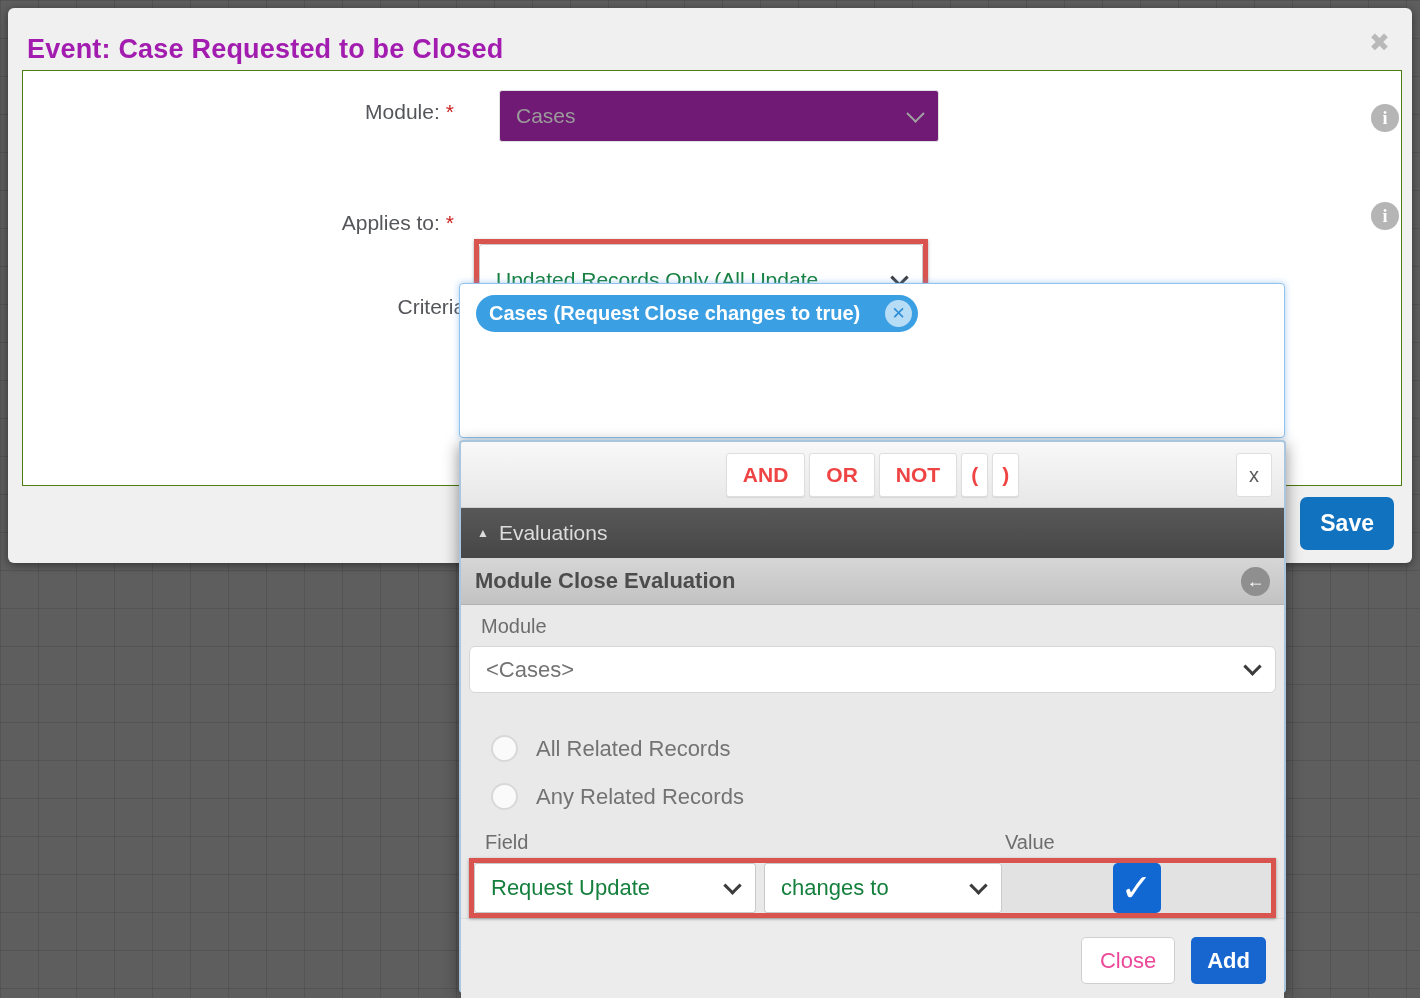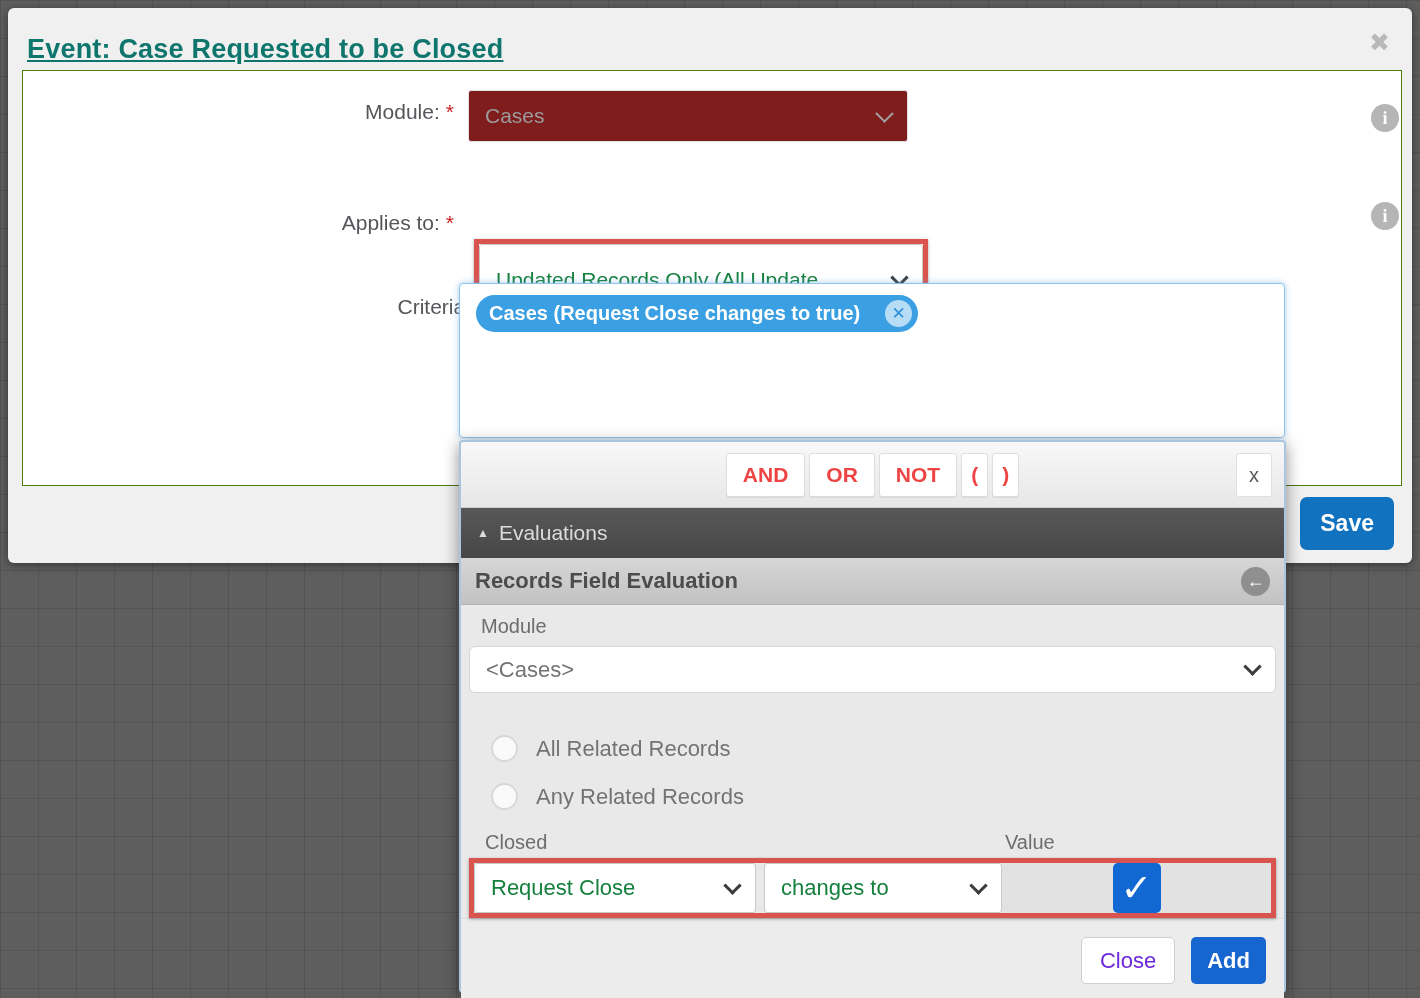--- a/index.html
+++ b/index.html
@@ -18,21 +18,21 @@
   
   .dialog {
     position:absolute; left:8px; top:8px; width:1404px; height:555px;
     background:#f0f0f0; border-radius:6px;
     box-shadow:0 2px 10px rgba(0,0,0,.45);
     z-index:1;
   }
   .dialog-header { position:relative; height:62px; }
   .dialog-title {
     position:absolute; left:19px; top:26px;
-    font-size:27px; font-weight:bold; color:#0f766e; letter-spacing:.2px;text-decoration:underline;
+    font-size:27px; font-weight:bold; color:#a21caf; letter-spacing:.2px;
   }
   .dialog-close {
     position:absolute; right:22px; top:22px;
     font-size:25px; font-weight:bold; color:#b9b9b9; cursor:pointer; line-height:1;
   }
   .dialog-body {
     position:absolute; left:14px; top:62px; width:1380px; height:416px;
     background:#ffffff; border:1px solid #4d7c0f;
   }
   .dialog-footer { position:absolute; right:18px; bottom:13px; }
@@ -53,21 +53,21 @@
     background:#fff; border:1px solid #c9c9c9; border-radius:3px;
     font-size:21px; color:#15803d; padding:0 16px; cursor:pointer;
   }
   .sel .sel-text { flex:1; white-space:nowrap; overflow:hidden; }
   .chev {
     width:13px; height:13px; flex:none;
     border-right:3px solid #3c3c3c; border-bottom:3px solid #3c3c3c;
     transform:rotate(45deg) translate(-2px,-2px); margin-left:10px;
   }
   .chev.gray { border-color:#a2a2a2; border-width:2px; }
-  .sel.disabled { background:#7f1d1d; border-color:#e2e2e2; color:#9b9b9b; }
+  .sel.disabled { background:#701a75; border-color:#e2e2e2; color:#9b9b9b;margin-left:31px; }
 
   .annot { border:5px solid #d9534f; box-shadow:0 1px 3px rgba(0,0,0,.35); }
   .applies-wrap { position:absolute; left:451px; top:168px; width:454px; height:82px; }
   .applies-wrap .sel { position:relative; width:100%; height:100%; }
 
   .info-badge {
     position:absolute; left:1348px; width:28px; height:28px; border-radius:50%;
     background:#b5b5b5; color:#fff; font-weight:bold; font-size:18px;
     display:flex; align-items:center; justify-content:center;
     font-family:"Liberation Serif","DejaVu Serif",serif;
@@ -164,21 +164,21 @@
   }
   .checkbox .tick { color:#fff; font-size:38px; font-weight:bold; line-height:1; }
 
   .popup-footer {
     flex:none; height:84px; background:#ececec; border-top:1px solid #dcdcdc;
     display:flex; align-items:center; justify-content:flex-end; gap:16px;
     padding-right:18px; border-radius:0 0 3px 3px;
   }
   .btn-close {
     min-width:88px; height:47px; background:#fff; border:1px solid #cfcfcf;
-    border-radius:5px; font-size:22px; color:#6d28d9; cursor:pointer;
+    border-radius:5px; font-size:22px; color:#ec4899; cursor:pointer;
     font-family:inherit; padding:0 18px;
   }
   .btn-add {
     min-width:74px; height:47px; background:#1766d0; border:none;
     border-radius:5px; font-size:22px; font-weight:bold; color:#fff; cursor:pointer;
     font-family:inherit; padding:0 16px;
   }
 </style>
 </head>
 <body>
@@ -238,21 +238,21 @@
     <button class="tb-btn paren">)</button>
     <button class="tb-clear">x</button>
   </div>
 
   <div class="bar-section">
     <span class="tri">▲</span>
     <span class="sec-label">Evaluations</span>
   </div>
 
   <div class="bar-panel">
-    <span class="panel-title">Records Field Evaluation</span>
+    <span class="panel-title">Module Close Evaluation</span>
     <span class="back-circle">←</span>
   </div>
 
   <div class="popup-content">
     <div class="small-label module-label">Module</div>
     <div class="sel-block">
       <span class="sel-text" style="flex:1;">&lt;Cases&gt;</span>
       <span class="chev"></span>
     </div>
 
@@ -261,27 +261,27 @@
         <span class="radio-circle"></span>
         <span class="radio-label">All Related Records</span>
       </div>
       <div class="radio-row">
         <span class="radio-circle"></span>
         <span class="radio-label">Any Related Records</span>
       </div>
     </div>
 
     <div class="fv-labels">
-      <span class="small-label fl">Closed</span>
+      <span class="small-label fl">Field</span>
       <span class="small-label">Value</span>
     </div>
 
     <div class="cond-row annot">
       <div class="sel sel-field">
-        <span class="sel-text">Request Close</span>
+        <span class="sel-text">Request Update</span>
         <span class="chev"></span>
       </div>
       <div class="sel sel-oper">
         <span class="sel-text">changes to</span>
         <span class="chev"></span>
       </div>
       <div class="value-cell">
         <span class="checkbox">
           <span class="tick">✓</span>
         </span>

